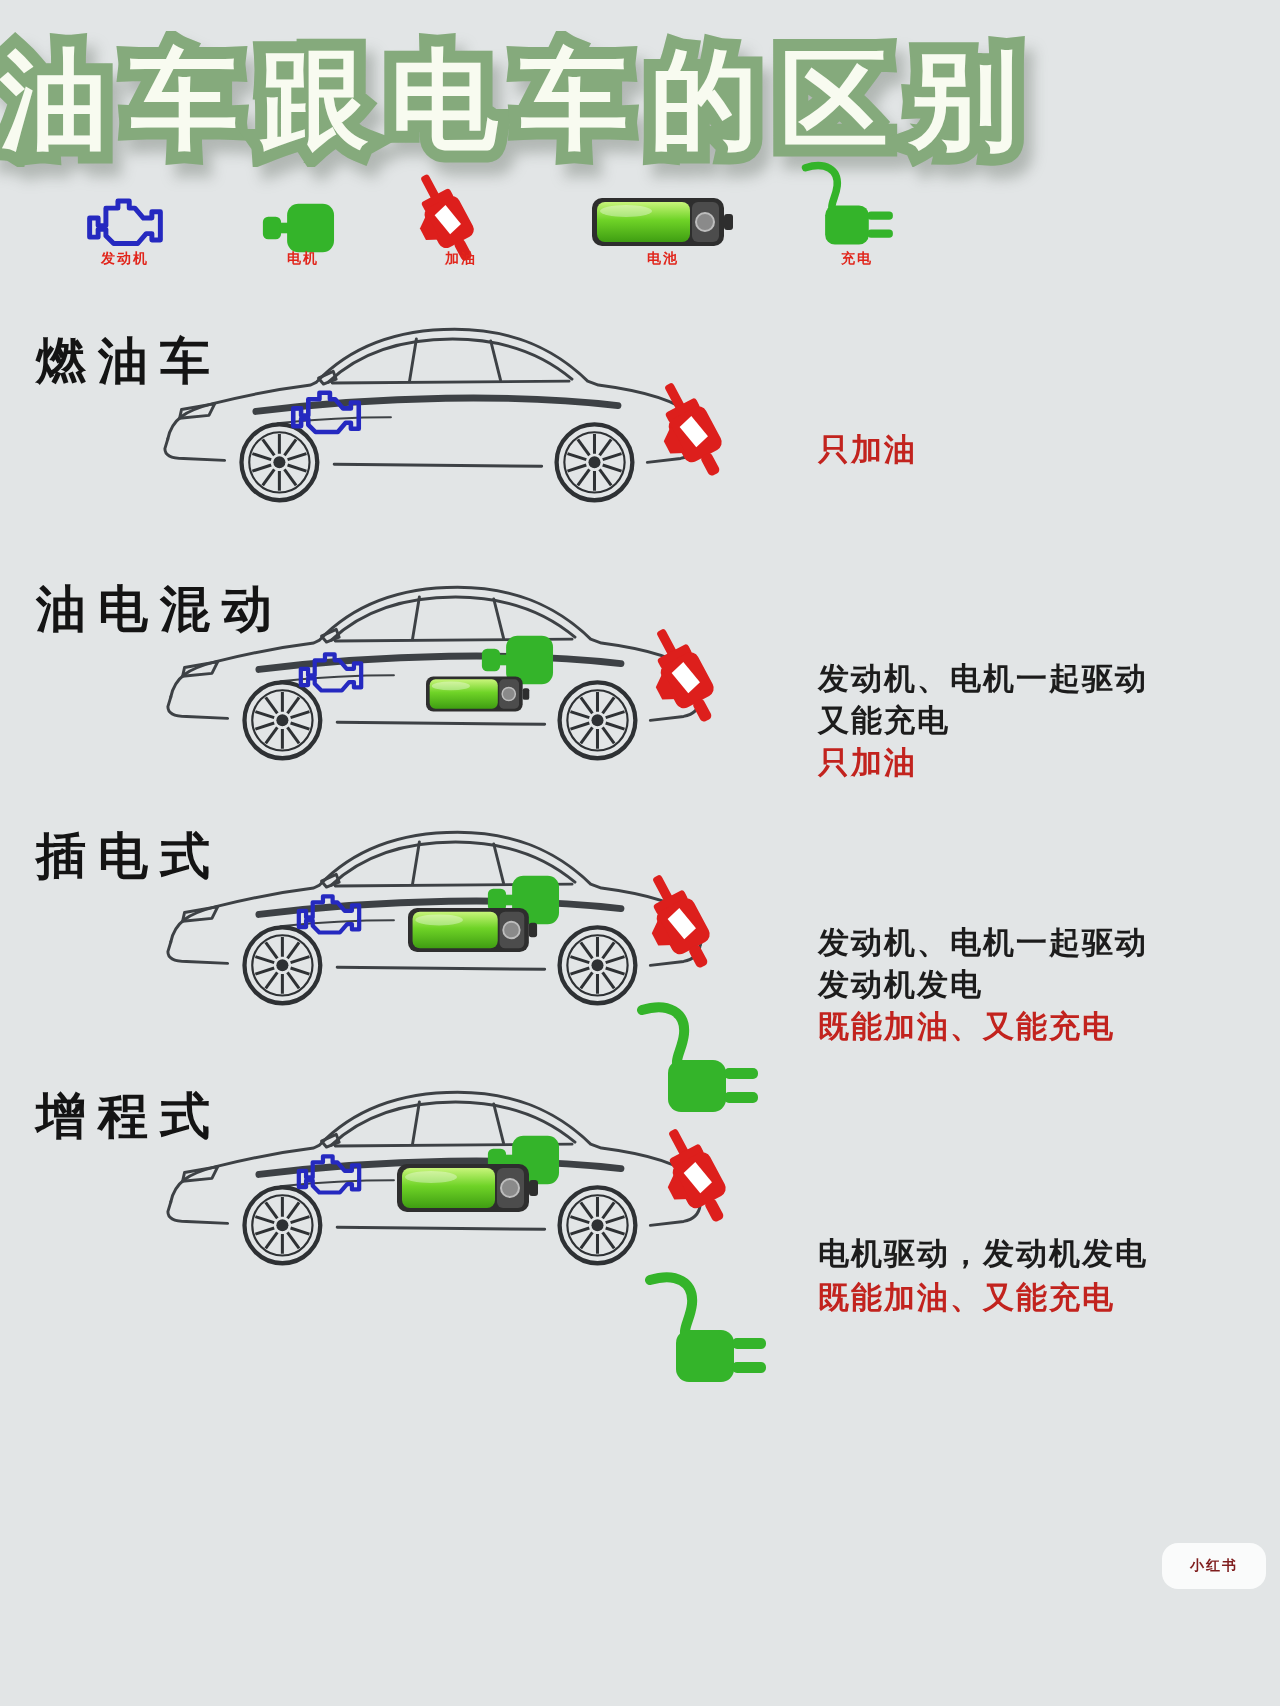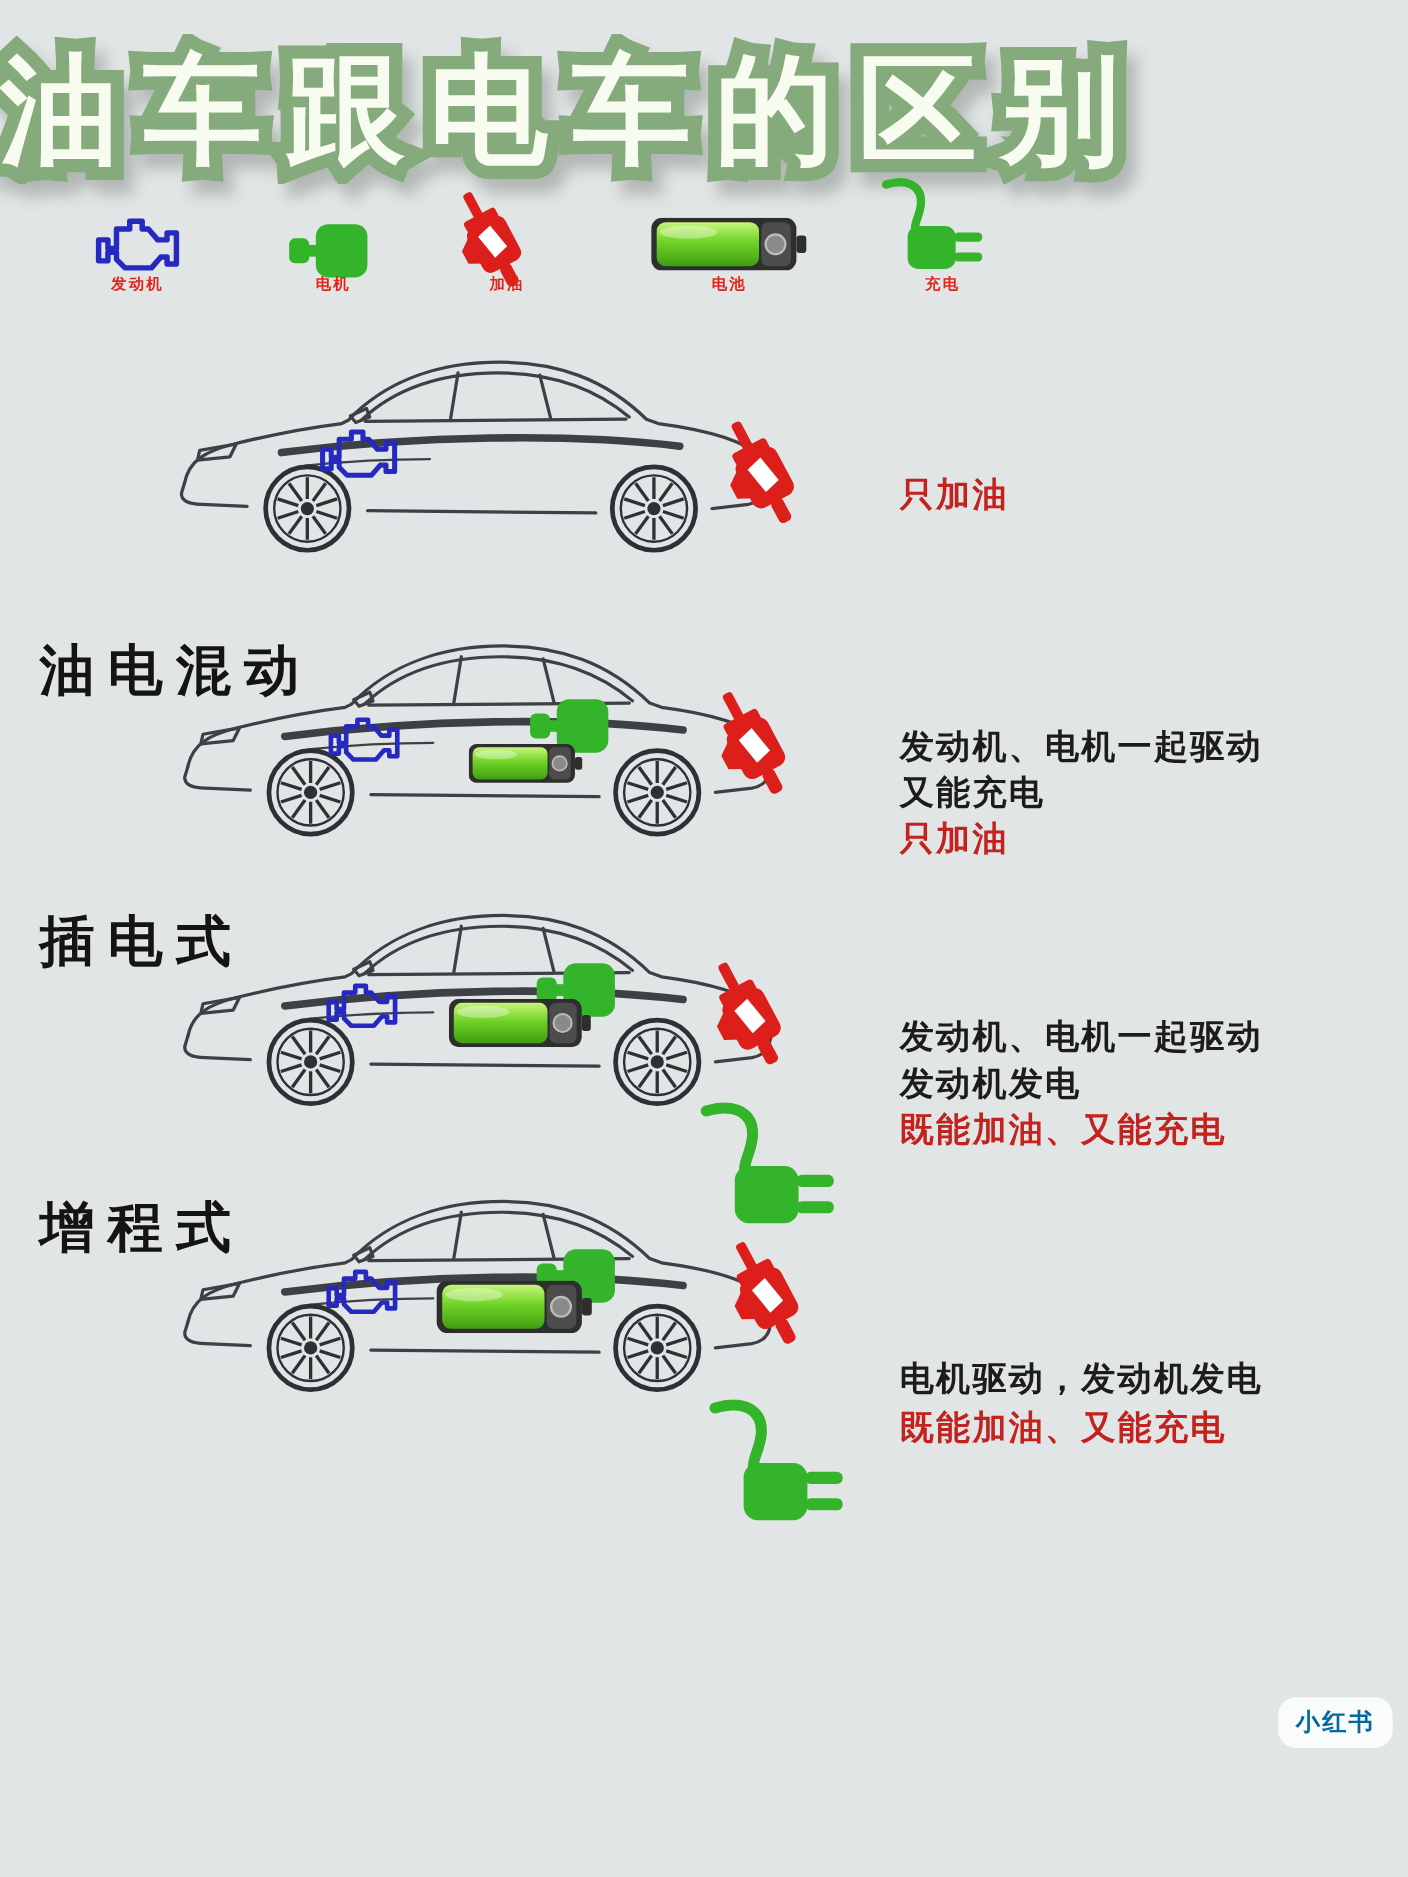--- a/index.html
+++ b/index.html
@@ -24,21 +24,21 @@
   .sec-label{position:absolute;left:36px;font-size:50px;font-weight:800;color:#141414;
              letter-spacing:12px;white-space:nowrap;}
   .car{position:absolute;left:160px;width:548px;height:235px;}
   .desc{position:absolute;left:818px;font-size:31px;font-weight:700;color:#1c1c1c;
         font-family:"Liberation Serif",serif;letter-spacing:2px;white-space:nowrap;}
   .desc.red{color:#c2231e;}
 
   
   .xhs-badge{position:absolute;left:1162px;top:1543px;width:104px;height:46px;border-radius:16px;
              background:rgba(252,253,253,.92);display:flex;align-items:center;justify-content:center;
-             color:#0369a1;font-size:22px;font-weight:700;letter-spacing:2px;}
+             color:#7f1d1d;font-size:14px;font-weight:700;letter-spacing:2px;}
   .credit{position:absolute;right:16px;top:1645px;font-size:40px;font-weight:800;color:#141414;
           letter-spacing:4px;white-space:nowrap;
           text-shadow:-4px 4px 0 rgba(251,252,252,.95),-2px 2px 0 rgba(251,252,252,.9);}
 </style>
 </head>
 <body>
 
 <div id="page">
 
   <svg width="0" height="0" style="position:absolute" aria-hidden="true">
@@ -151,20 +151,21 @@
       </svg>
     <div class="legend-label" style="left:598px;top:250px">电池</div>
 
     <svg class="abs" style="left:795px;top:152px" width="128" height="106">
         <use href="#sym-plug"></use>
       </svg>
     <div class="legend-label" style="left:792px;top:250px">充电</div>
   </div>
 
   <div class="section" style="top:290px;height:250px">
+    <div class="sec-label" style="top:38px">燃油车</div>
     <svg class="car" style="top:2px">
         <use href="#sym-car"></use>
       </svg>
     <svg class="abs" style="left:288px;top:96px" width="76" height="54">
         <use href="#sym-engine"></use>
       </svg>
     <svg class="abs" style="left:648px;top:86px" width="92" height="112">
         <use href="#sym-nozzle"></use>
       </svg>
     <div class="desc red" style="top:139px">只加油</div>

